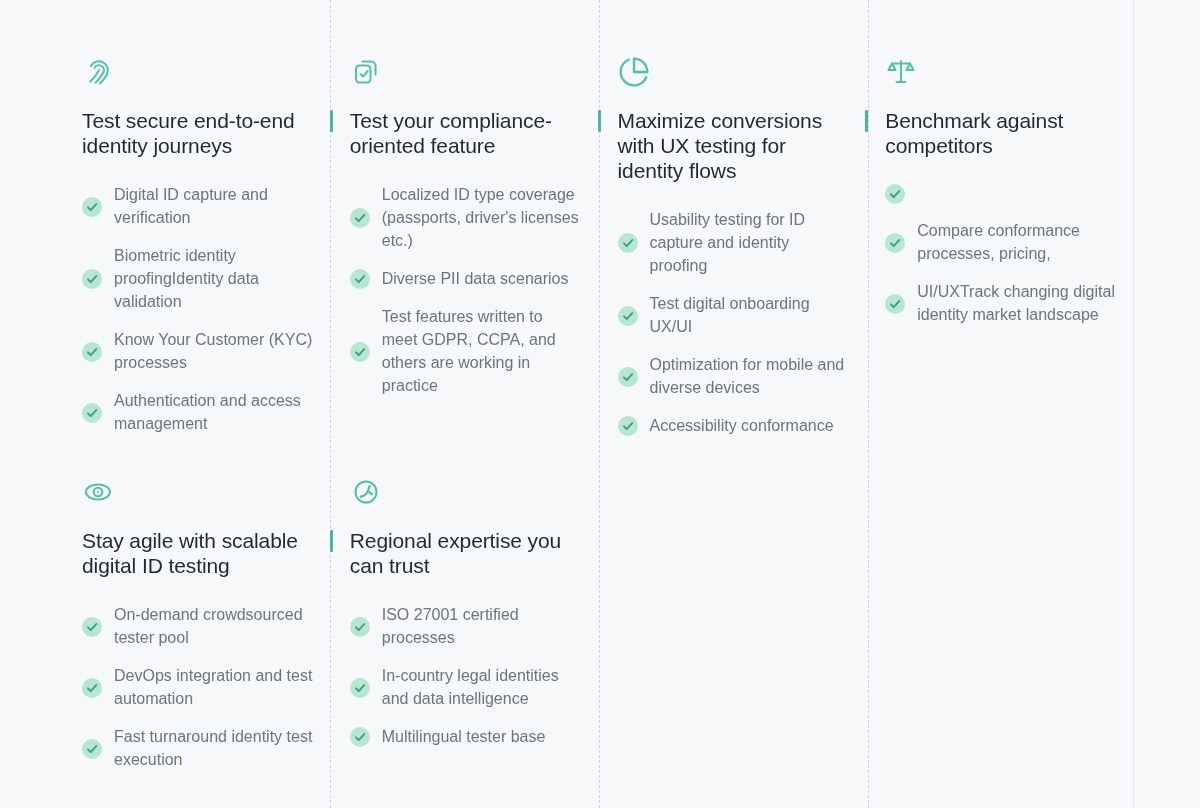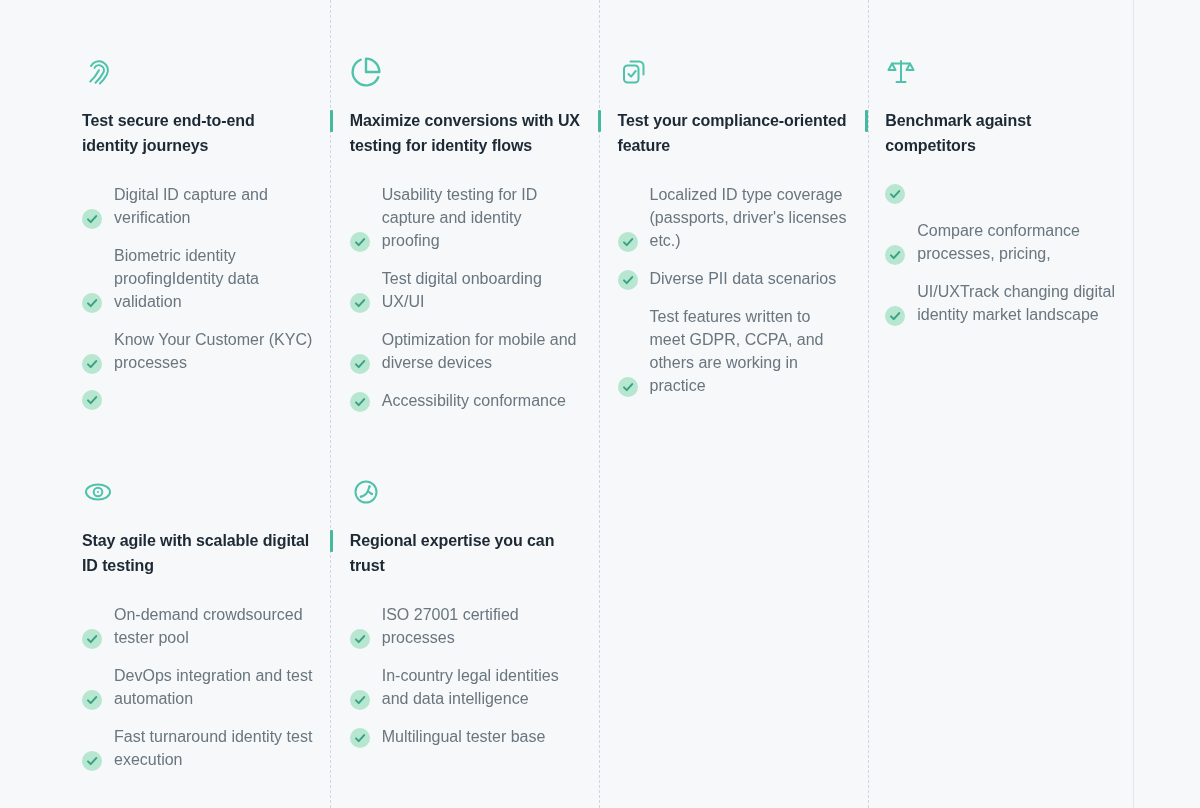--- a/index.html
+++ b/index.html
@@ -29,29 +29,29 @@
   .grid{
     position:absolute;left:62px;top:0;width:1071px;
     display:grid;grid-template-columns:repeat(4,1fr);grid-template-rows:420px auto;
     padding-top:56px;
   }
   .cell{padding:0 16px 0 20px;}
   .icon{display:block;width:32px;height:32px;margin:0 0 20px 0;color:var(--icon);}
   .icon svg{display:block;width:100%;height:100%;}
   .title{
     position:relative;margin:0 0 25px 0;max-width:245px;
-    font-size:16px;line-height:25px;font-weight:700;letter-spacing:-0.1px;
+    font-size:21px;line-height:25px;font-weight:400;letter-spacing:-0.1px;
     color:var(--heading);
   }
   .title.accent::before{
     content:"";position:absolute;left:-20px;top:2px;width:3px;height:22px;
     background:var(--accent);border-radius:1px;
   }
   ul.items{list-style:none;margin:0;padding:0;}
-  ul.items li{display:flex;align-items:flex-end;gap:12px;margin:0 0 15px 0;}
+  ul.items li{display:flex;align-items:center;gap:12px;margin:0 0 15px 0;}
   .check{flex:0 0 20px;width:20px;height:20px;margin-top:1px;}
   .check svg{display:block;width:100%;height:100%;}
   .item-text{font-size:16px;line-height:23px;color:var(--body);}
 </style>
 </head>
 <body>
 
 <div class="divider d1"></div>
 <div class="divider d2"></div>
 <div class="divider d3"></div>
@@ -98,20 +98,62 @@
         </span>
         <span class="item-text">Know Your Customer (KYC) processes</span>
       </li>
         <li>
         <span class="check">
           <svg viewBox="0 0 20 20">
             <circle cx="10" cy="10" r="10" fill="var(--check-bg)"></circle>
             <path d="M6 10.4l2.7 2.7 5.5-6" fill="none" stroke="var(--check-mark)" stroke-width="2" stroke-linecap="round" stroke-linejoin="round"></path>
           </svg>
         </span>
+        <span class="item-text">Authentication and access management</span>
+      </li>
+      </ul>
+  </div>
+
+  <div class="cell">
+    <span class="icon">
+        <svg viewBox="0 0 32 32" fill="none" stroke="currentColor" stroke-width="2" stroke-linecap="round" stroke-linejoin="round">
+      <path d="M12.5 5.5H21a4.5 4.5 0 0 1 4.5 4.5v8.5"></path>
+      <rect x="6" y="9.5" width="14.5" height="17" rx="3.5"></rect>
+      <path d="M10.5 18l2.6 2.6 4.6-5.6"></path>
+    </svg>
+      </span>
+    <h3 class="title accent">Test your compliance-oriented feature</h3>
+    <ul class="items">
+
+    <li>
+        <span class="check">
+          <svg viewBox="0 0 20 20">
+            <circle cx="10" cy="10" r="10" fill="var(--check-bg)"></circle>
+            <path d="M6 10.4l2.7 2.7 5.5-6" fill="none" stroke="var(--check-mark)" stroke-width="2" stroke-linecap="round" stroke-linejoin="round"></path>
+          </svg>
+        </span>
+        <span class="item-text">Localized ID type coverage (passports, driver's licenses etc.)</span>
+      </li>
+        <li>
+        <span class="check">
+          <svg viewBox="0 0 20 20">
+            <circle cx="10" cy="10" r="10" fill="var(--check-bg)"></circle>
+            <path d="M6 10.4l2.7 2.7 5.5-6" fill="none" stroke="var(--check-mark)" stroke-width="2" stroke-linecap="round" stroke-linejoin="round"></path>
+          </svg>
+        </span>
+        <span class="item-text">Diverse PII data scenarios</span>
+      </li>
+        <li>
+        <span class="check">
+          <svg viewBox="0 0 20 20">
+            <circle cx="10" cy="10" r="10" fill="var(--check-bg)"></circle>
+            <path d="M6 10.4l2.7 2.7 5.5-6" fill="none" stroke="var(--check-mark)" stroke-width="2" stroke-linecap="round" stroke-linejoin="round"></path>
+          </svg>
+        </span>
+        <span class="item-text">Test features written to meet GDPR, CCPA, and others are working in practice</span>
       </li>
       </ul>
   </div>
 
   <div class="cell">
     <span class="icon">
         <svg viewBox="0 0 24 24" fill="none" stroke="currentColor" stroke-width="1.8" stroke-linecap="round" stroke-linejoin="round">
       <path d="M21.21 15.89A10 10 0 1 1 8 2.83"></path>
       <path d="M22 12A10 10 0 0 0 12 2v10z"></path>
     </svg>
@@ -147,61 +189,20 @@
         <span class="item-text">Optimization for mobile and diverse devices</span>
       </li>
         <li>
         <span class="check">
           <svg viewBox="0 0 20 20">
             <circle cx="10" cy="10" r="10" fill="var(--check-bg)"></circle>
             <path d="M6 10.4l2.7 2.7 5.5-6" fill="none" stroke="var(--check-mark)" stroke-width="2" stroke-linecap="round" stroke-linejoin="round"></path>
           </svg>
         </span>
         <span class="item-text">Accessibility conformance</span>
-      </li>
-      </ul>
-  </div>
-
-  <div class="cell">
-    <span class="icon">
-        <svg viewBox="0 0 32 32" fill="none" stroke="currentColor" stroke-width="2" stroke-linecap="round" stroke-linejoin="round">
-      <path d="M12.5 5.5H21a4.5 4.5 0 0 1 4.5 4.5v8.5"></path>
-      <rect x="6" y="9.5" width="14.5" height="17" rx="3.5"></rect>
-      <path d="M10.5 18l2.6 2.6 4.6-5.6"></path>
-    </svg>
-      </span>
-    <h3 class="title accent">Test your compliance-oriented feature</h3>
-    <ul class="items">
-
-    <li>
-        <span class="check">
-          <svg viewBox="0 0 20 20">
-            <circle cx="10" cy="10" r="10" fill="var(--check-bg)"></circle>
-            <path d="M6 10.4l2.7 2.7 5.5-6" fill="none" stroke="var(--check-mark)" stroke-width="2" stroke-linecap="round" stroke-linejoin="round"></path>
-          </svg>
-        </span>
-        <span class="item-text">Localized ID type coverage (passports, driver's licenses etc.)</span>
-      </li>
-        <li>
-        <span class="check">
-          <svg viewBox="0 0 20 20">
-            <circle cx="10" cy="10" r="10" fill="var(--check-bg)"></circle>
-            <path d="M6 10.4l2.7 2.7 5.5-6" fill="none" stroke="var(--check-mark)" stroke-width="2" stroke-linecap="round" stroke-linejoin="round"></path>
-          </svg>
-        </span>
-        <span class="item-text">Diverse PII data scenarios</span>
-      </li>
-        <li>
-        <span class="check">
-          <svg viewBox="0 0 20 20">
-            <circle cx="10" cy="10" r="10" fill="var(--check-bg)"></circle>
-            <path d="M6 10.4l2.7 2.7 5.5-6" fill="none" stroke="var(--check-mark)" stroke-width="2" stroke-linecap="round" stroke-linejoin="round"></path>
-          </svg>
-        </span>
-        <span class="item-text">Test features written to meet GDPR, CCPA, and others are working in practice</span>
       </li>
       </ul>
   </div>
 
   <div class="cell">
     <span class="icon">
         <svg viewBox="0 0 32 32" fill="none" stroke="currentColor" stroke-width="2" stroke-linecap="round" stroke-linejoin="round">
       <path d="M16 5v21"></path>
       <path d="M7 7.5h18"></path>
       <path d="M7 7.5L3.5 14h7L7 7.5z"></path>

